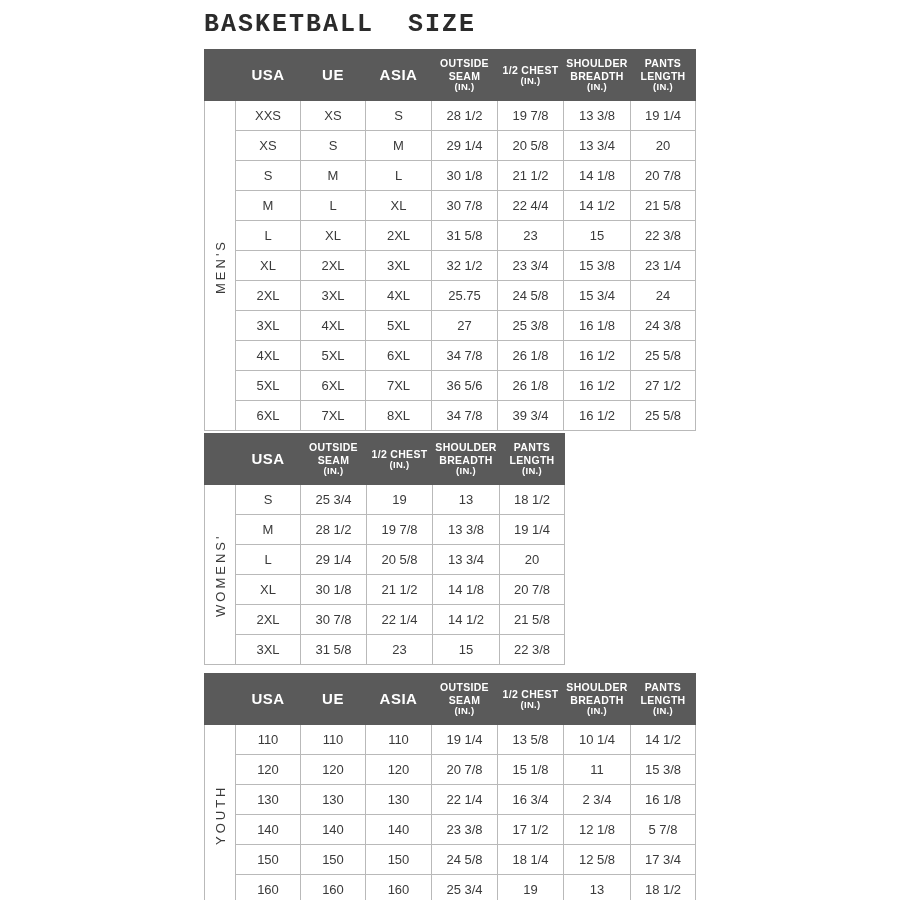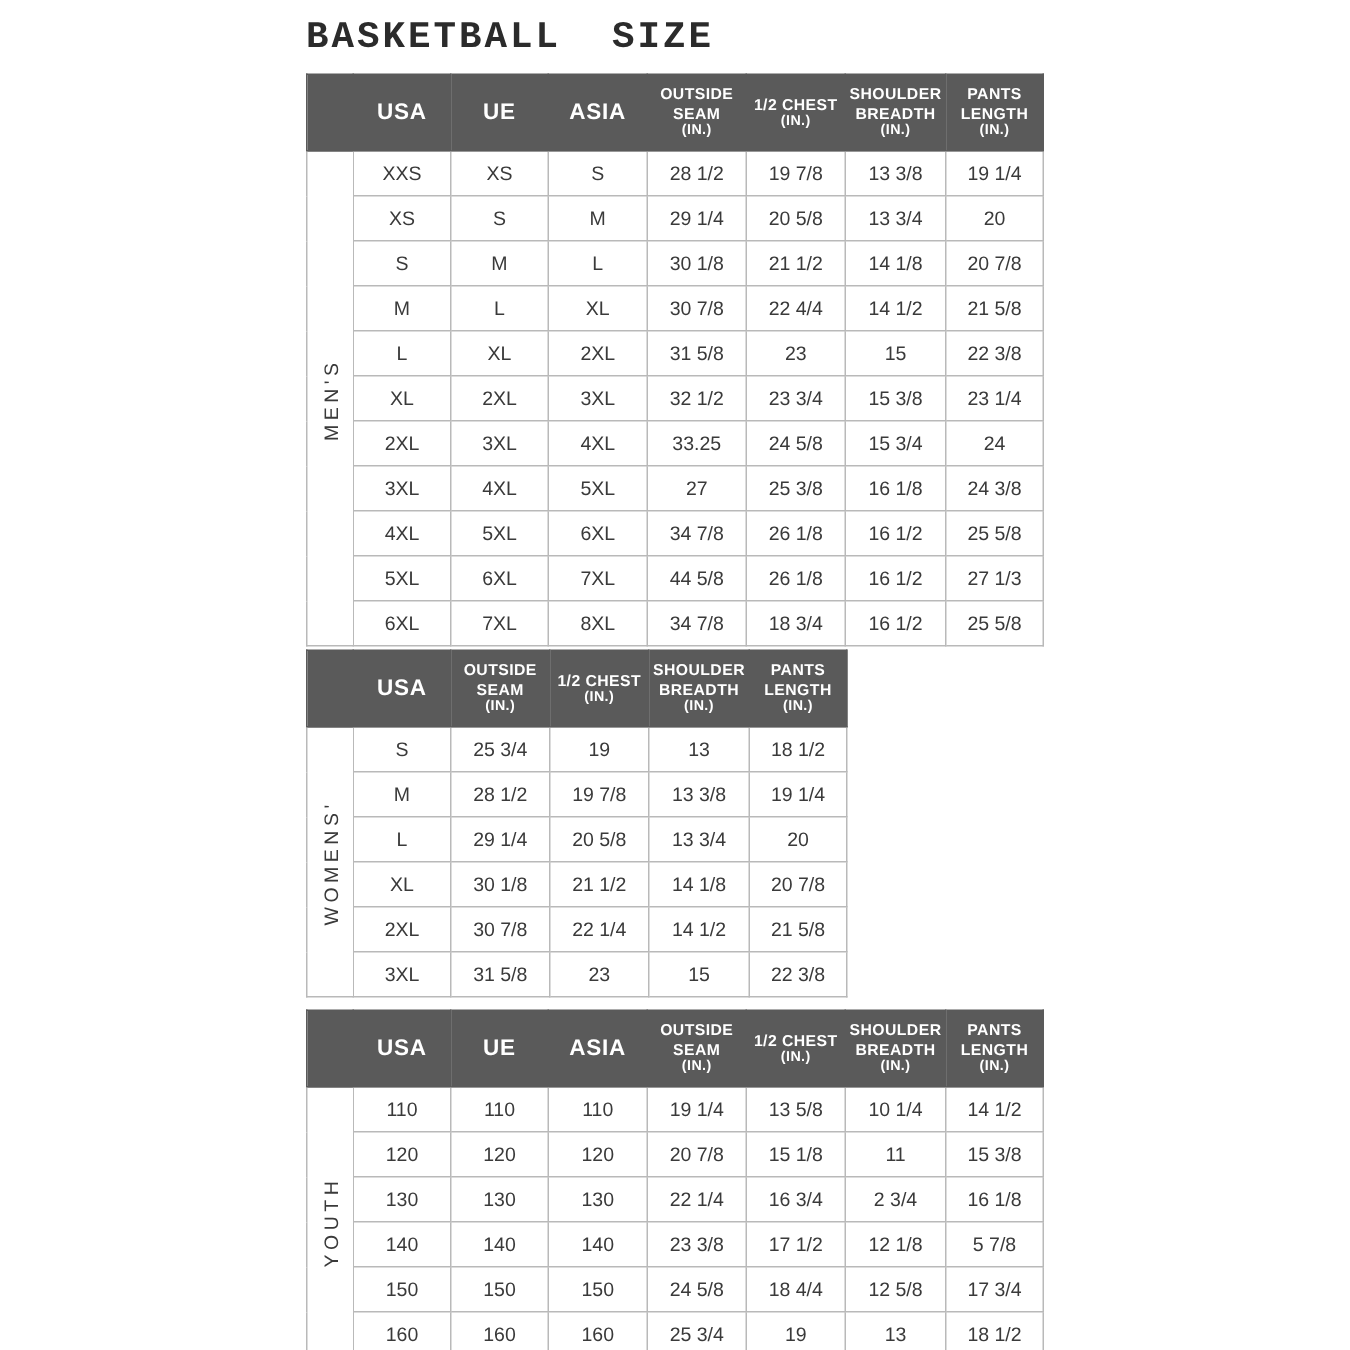--- a/index.html
+++ b/index.html
@@ -212,21 +212,21 @@
           <td class="cell">3XL</td>
           <td class="cell">32 1/2</td>
           <td class="cell">23 3/4</td>
           <td class="cell">15 3/8</td>
           <td class="cell">23 1/4</td>
         </tr>
         <tr>
           <td class="cell">2XL</td>
           <td class="cell">3XL</td>
           <td class="cell">4XL</td>
-          <td class="cell">33.25</td>
+          <td class="cell">25.75</td>
           <td class="cell">24 5/8</td>
           <td class="cell">15 3/4</td>
           <td class="cell">24</td>
         </tr>
         <tr>
           <td class="cell">3XL</td>
           <td class="cell">4XL</td>
           <td class="cell">5XL</td>
           <td class="cell">27</td>
           <td class="cell">25 3/8</td>
@@ -239,31 +239,31 @@
           <td class="cell">6XL</td>
           <td class="cell">34 7/8</td>
           <td class="cell">26 1/8</td>
           <td class="cell">16 1/2</td>
           <td class="cell">25 5/8</td>
         </tr>
         <tr>
           <td class="cell">5XL</td>
           <td class="cell">6XL</td>
           <td class="cell">7XL</td>
-          <td class="cell">44 5/8</td>
+          <td class="cell">36 5/6</td>
           <td class="cell">26 1/8</td>
           <td class="cell">16 1/2</td>
-          <td class="cell">27 1/3</td>
+          <td class="cell">27 1/2</td>
         </tr>
         <tr>
           <td class="cell">6XL</td>
           <td class="cell">7XL</td>
           <td class="cell">8XL</td>
           <td class="cell">34 7/8</td>
-          <td class="cell">18 3/4</td>
+          <td class="cell">39 3/4</td>
           <td class="cell">16 1/2</td>
           <td class="cell">25 5/8</td>
         </tr>
       </tbody>
     </table>
   </div>
 
   <div class="table-block" id="tbl-womens">
     <table class="size-table">
       <colgroup>
@@ -416,21 +416,21 @@
           <td class="cell">23 3/8</td>
           <td class="cell">17 1/2</td>
           <td class="cell">12 1/8</td>
           <td class="cell">5 7/8</td>
         </tr>
         <tr>
           <td class="cell">150</td>
           <td class="cell">150</td>
           <td class="cell">150</td>
           <td class="cell">24 5/8</td>
-          <td class="cell">18 4/4</td>
+          <td class="cell">18 1/4</td>
           <td class="cell">12 5/8</td>
           <td class="cell">17 3/4</td>
         </tr>
         <tr>
           <td class="cell">160</td>
           <td class="cell">160</td>
           <td class="cell">160</td>
           <td class="cell">25 3/4</td>
           <td class="cell">19</td>
           <td class="cell">13</td>

